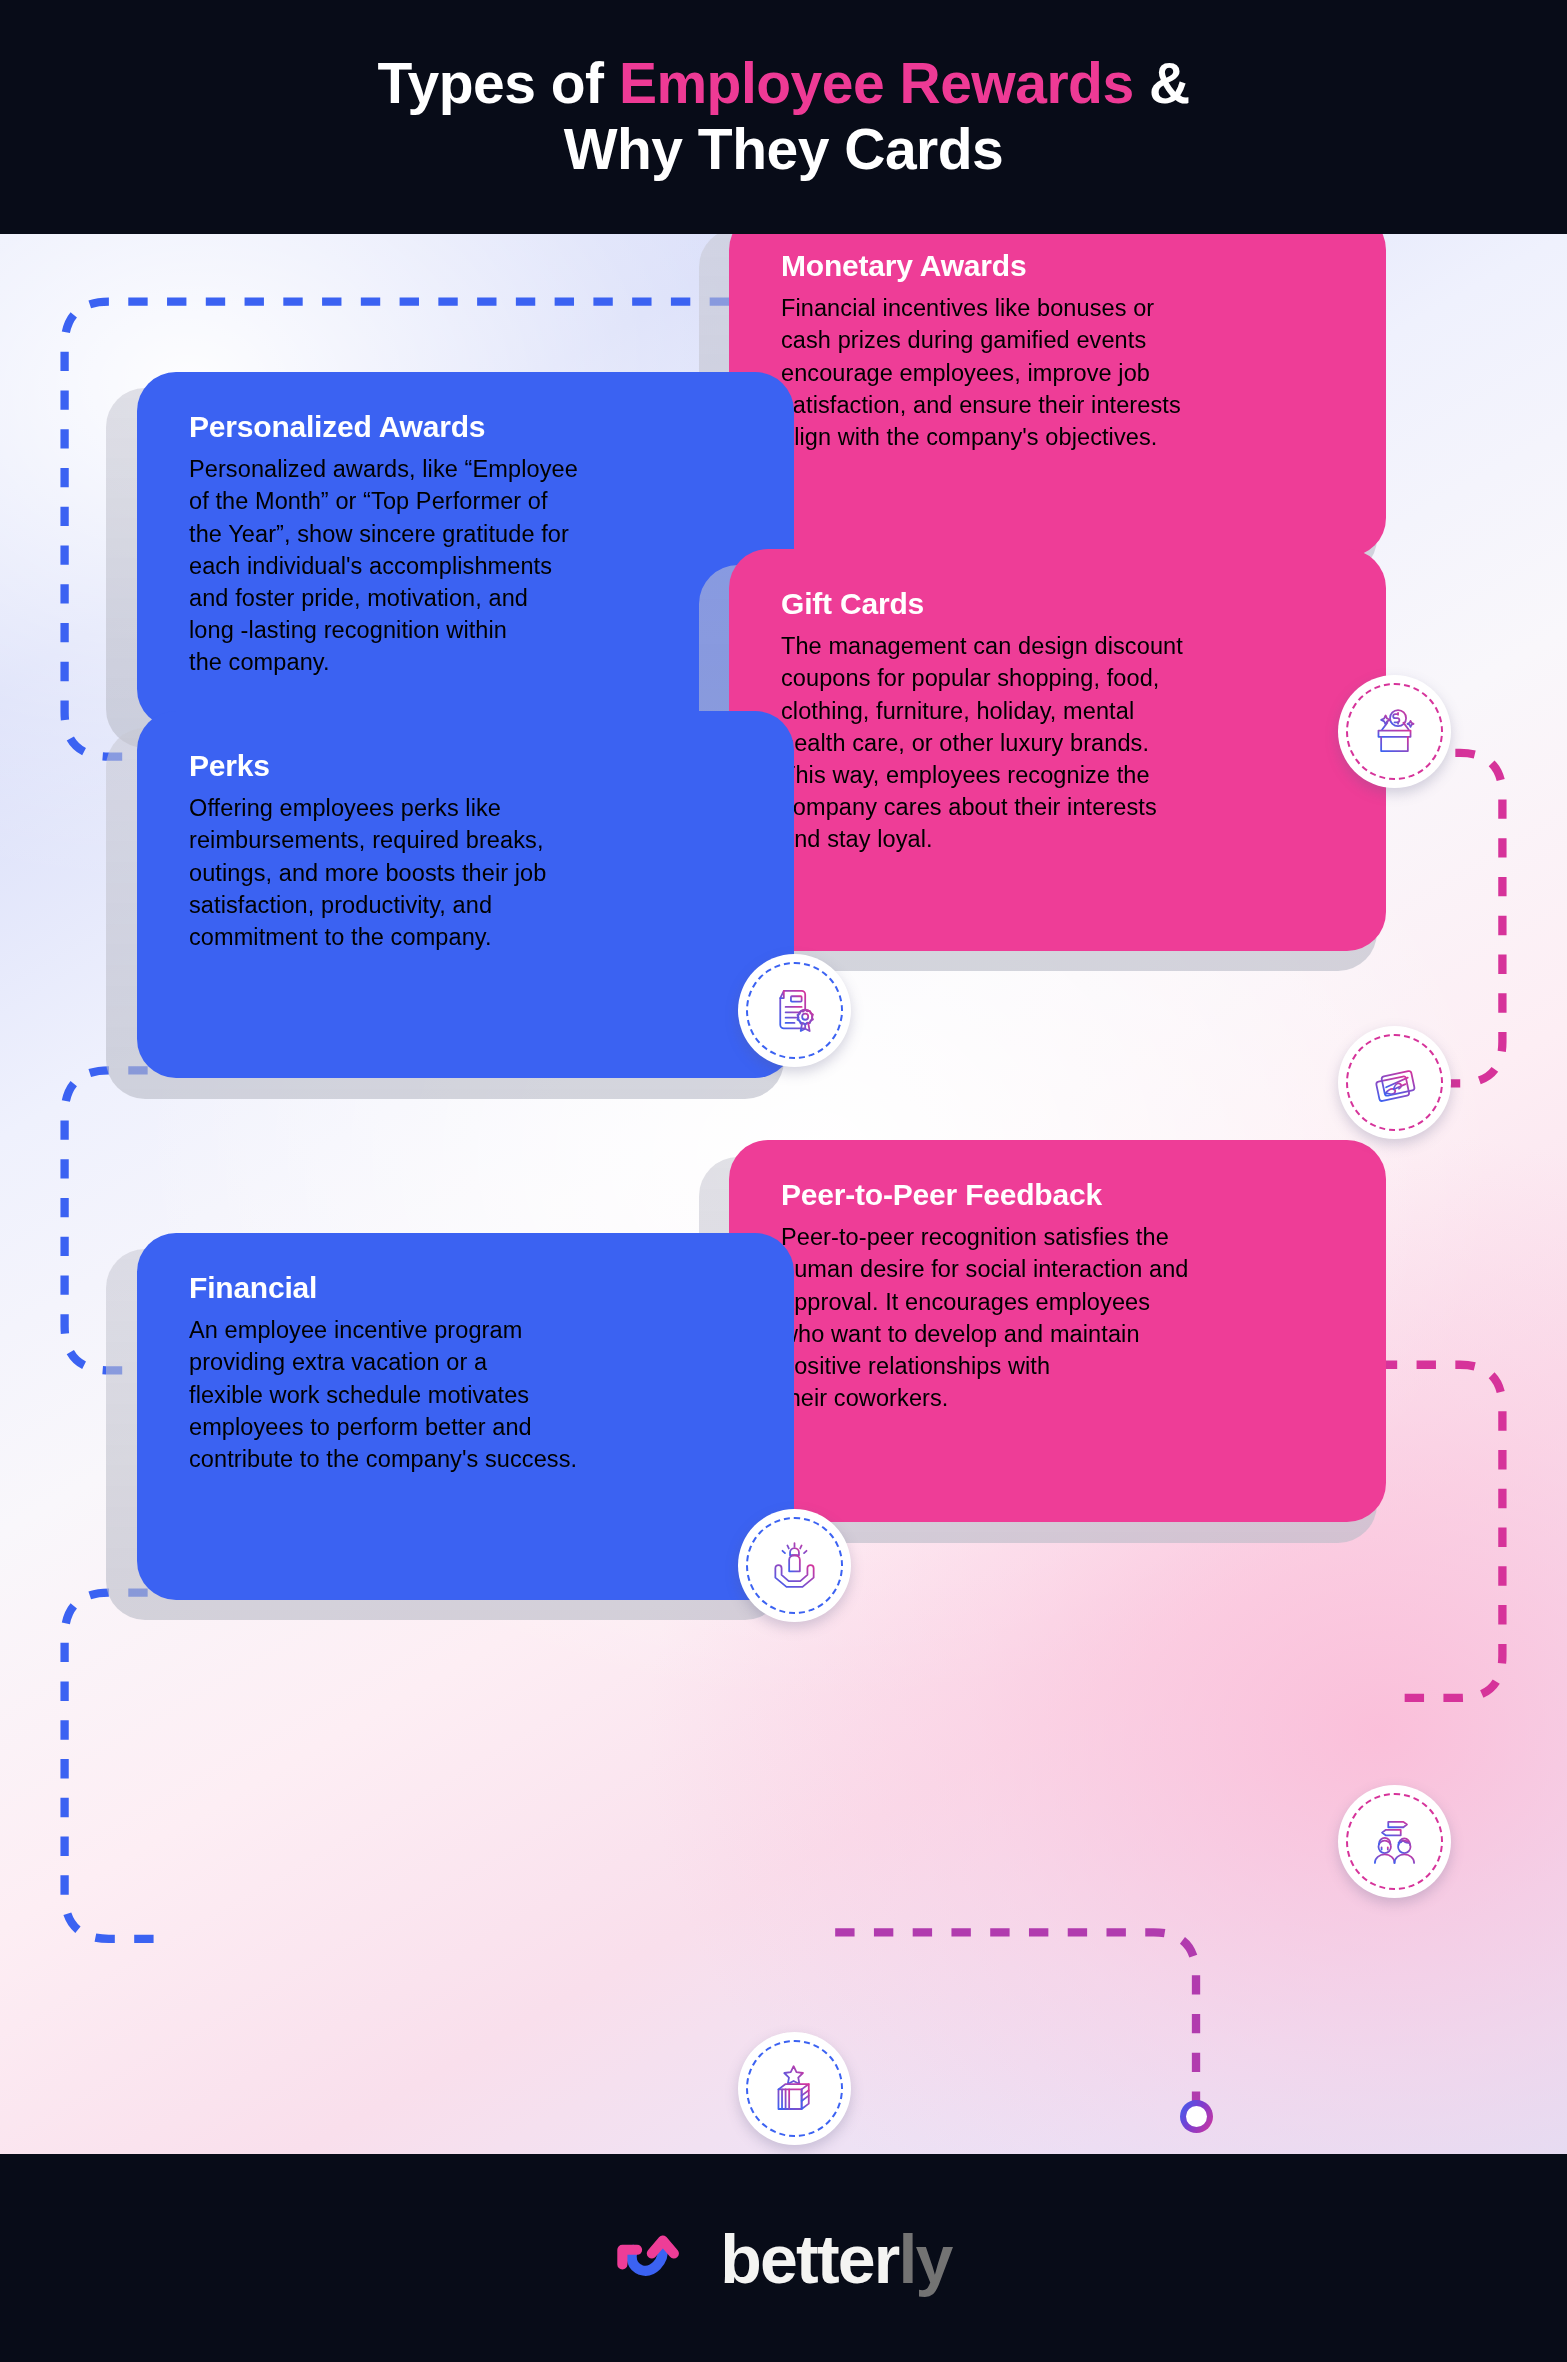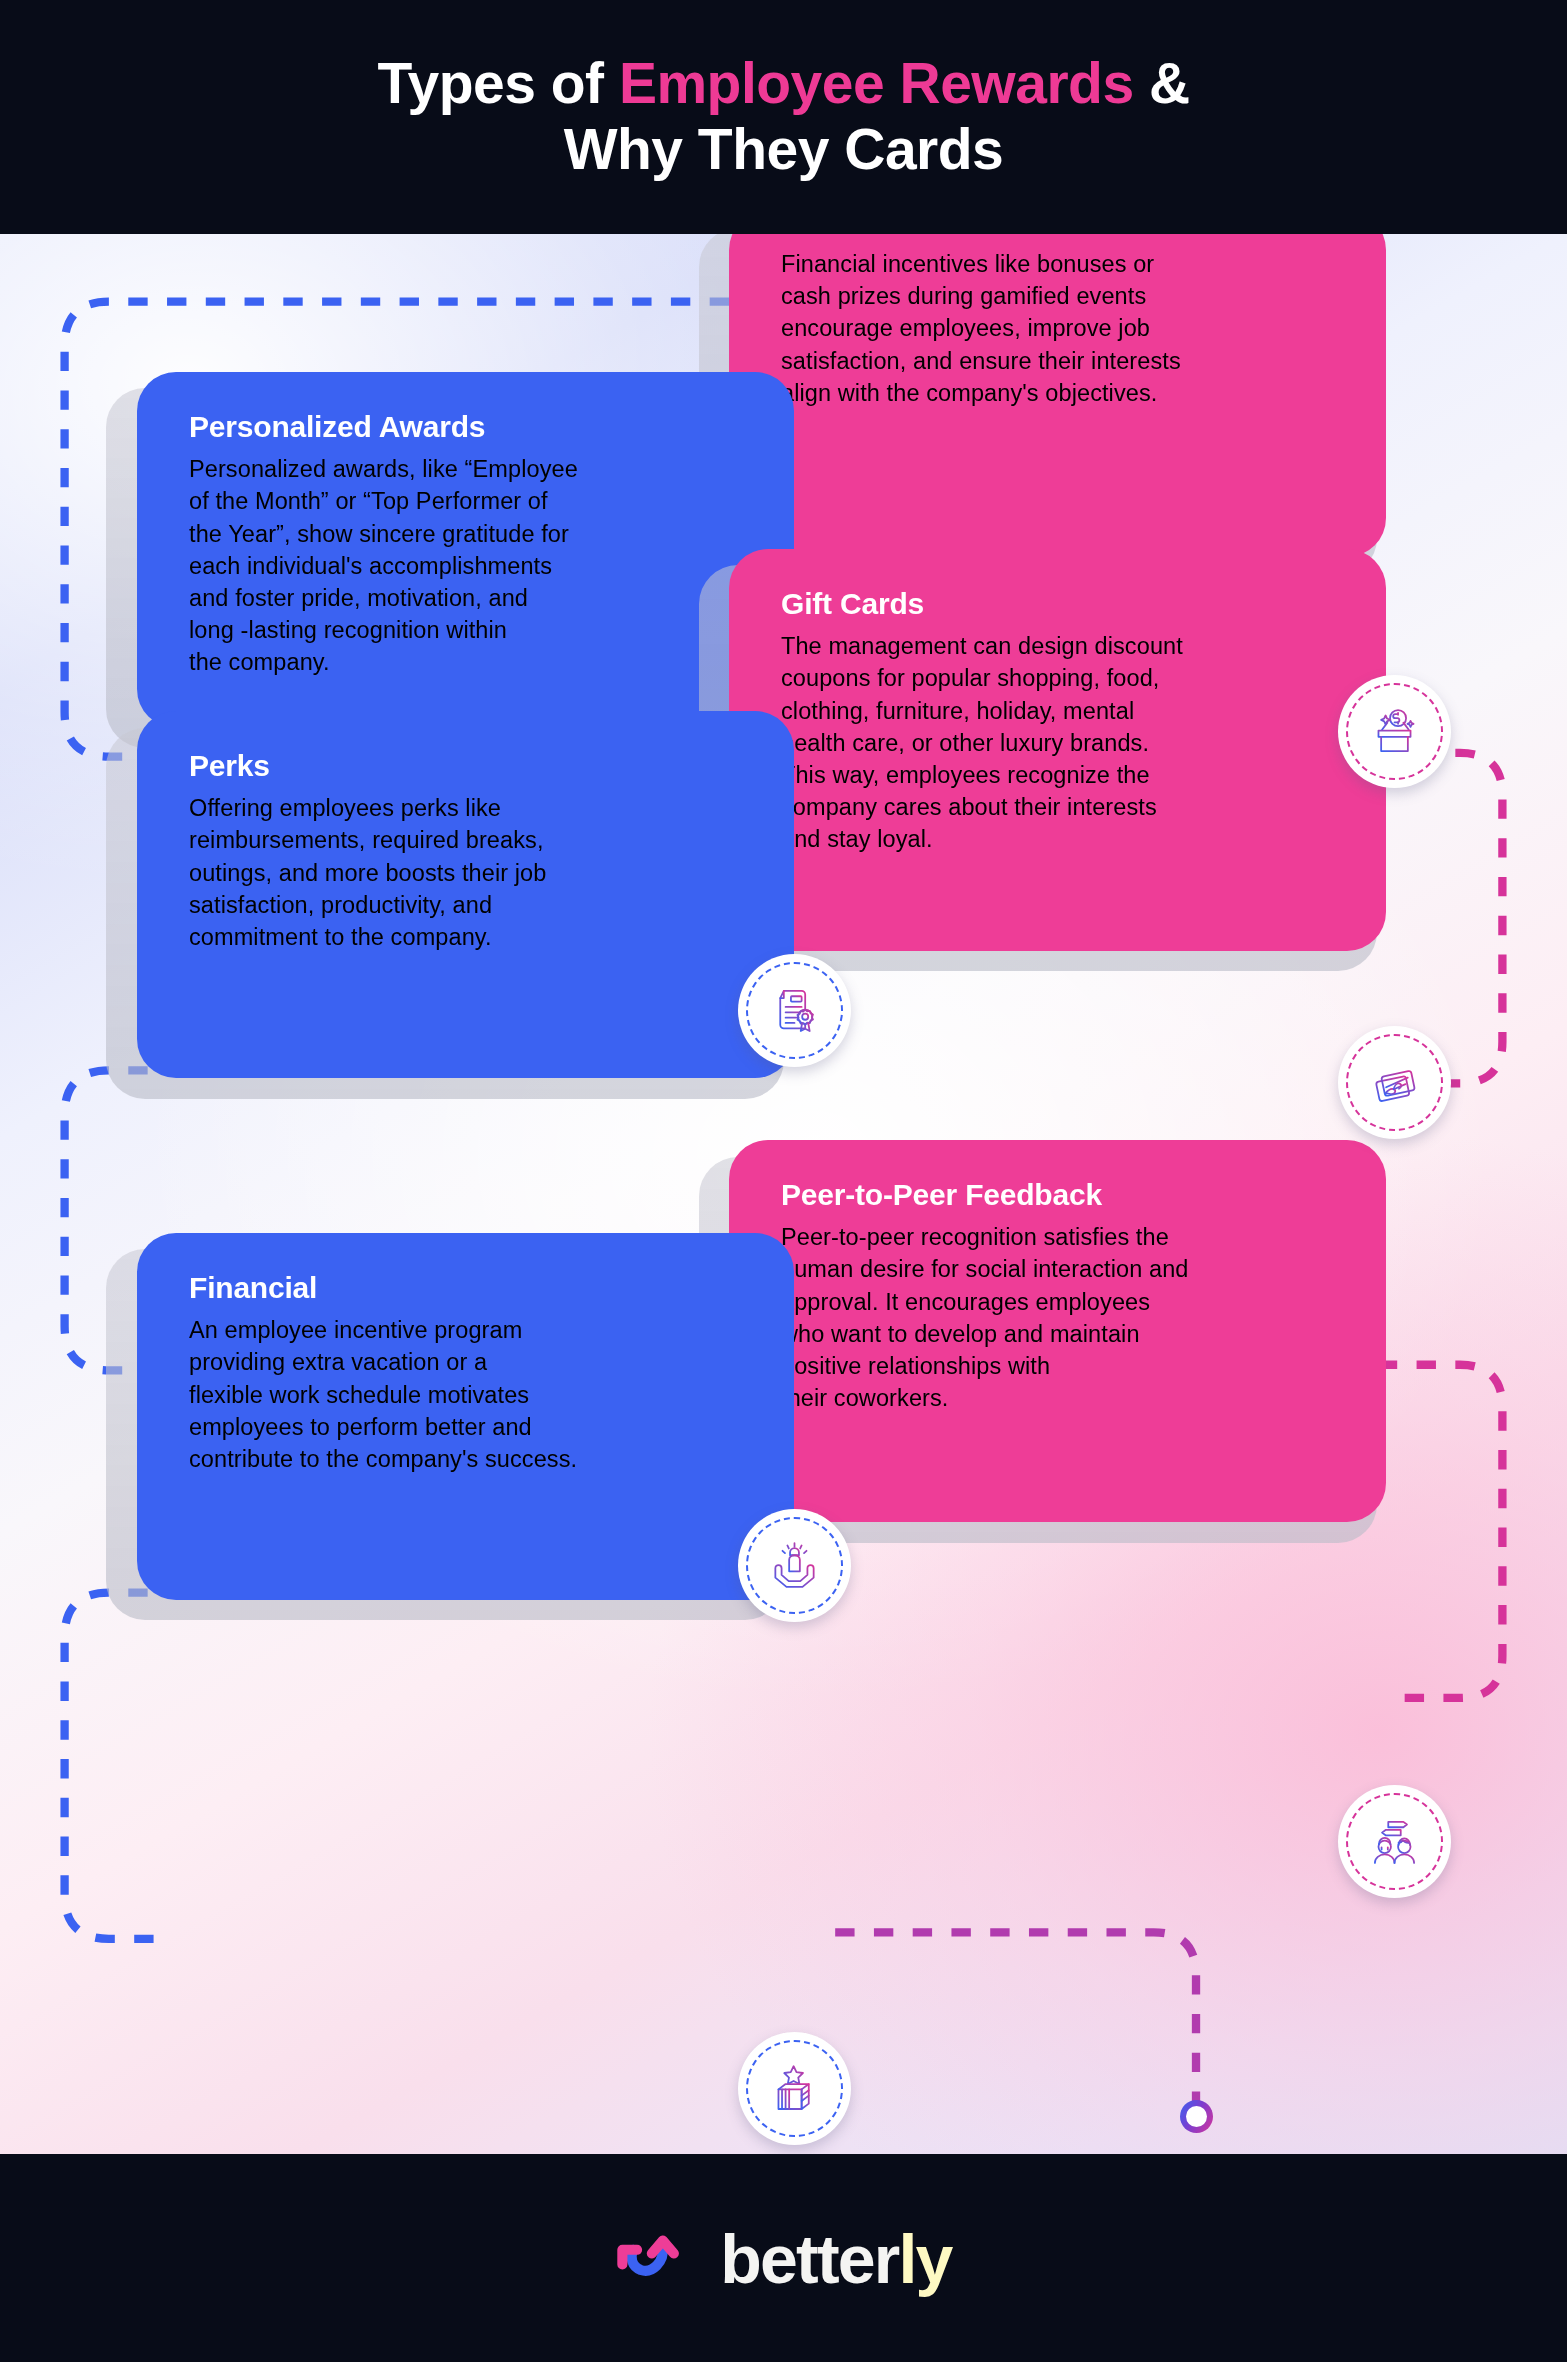--- a/index.html
+++ b/index.html
@@ -138,21 +138,21 @@
     gap: 13px;
   }
   .logo-mark { width: 92px; height: 74px; }
   .logo-text {
     font-size: 68px;
     font-weight: 700;
     letter-spacing: -1.8px;
     color: #f4f4f2;
     line-height: 1;
   }
-  .logo-text .ly { color: #fef9c3; }
+  .logo-text .ly { color: #737373; }
 </style>
 </head>
 <body>
 
 <div class="page">
 
   <div class="header">
     <div class="header-title">
       <span>Types of </span><span class="hl">Employee Rewards</span><span> &amp;</span>
     </div>
@@ -171,20 +171,21 @@
 
       <path d="M 905 1225 L 1582 1225 Q 1628 1225 1628 1271 L 1628 1540 Q 1628 1586 1582 1586 L 1520 1586" fill="none" stroke="#d6339a" stroke-width="9" stroke-dasharray="21 21" stroke-linecap="butt"></path>
 
       <path d="M 790 1472 L 118 1472 Q 70 1472 70 1520 L 70 1799 Q 70 1847 118 1847 L 175 1847" fill="none" stroke="#3b62f2" stroke-width="9" stroke-dasharray="21 21" stroke-linecap="butt"></path>
 
       <path d="M 905 1840 L 1250 1840 Q 1296 1840 1296 1886 L 1296 2028" fill="none" stroke="#b13bae" stroke-width="9" stroke-dasharray="21 21" stroke-linecap="butt"></path>
     </svg>
 
     <div class="card-shadow" style="left:699px; top:-6.5px; width:678px; height:349px;"></div>
     <div class="card pink" style="left:729px; top:-23px; width:657px; height:346px;">
+      <div class="card-title">Monetary Awards</div>
       <div class="card-body">Financial incentives like bonuses or
 cash prizes during gamified events
 encourage employees, improve job
 satisfaction, and ensure their interests
 align with the company's objectives.</div>
     </div>
     <div class="badge" style="left:1338px; top:441px; --dashclr:#d6339a;">
       <svg viewBox="0 0 64 64">
         <defs>
           <linearGradient id="g1" x1="0" y1="1" x2="1" y2="0">

